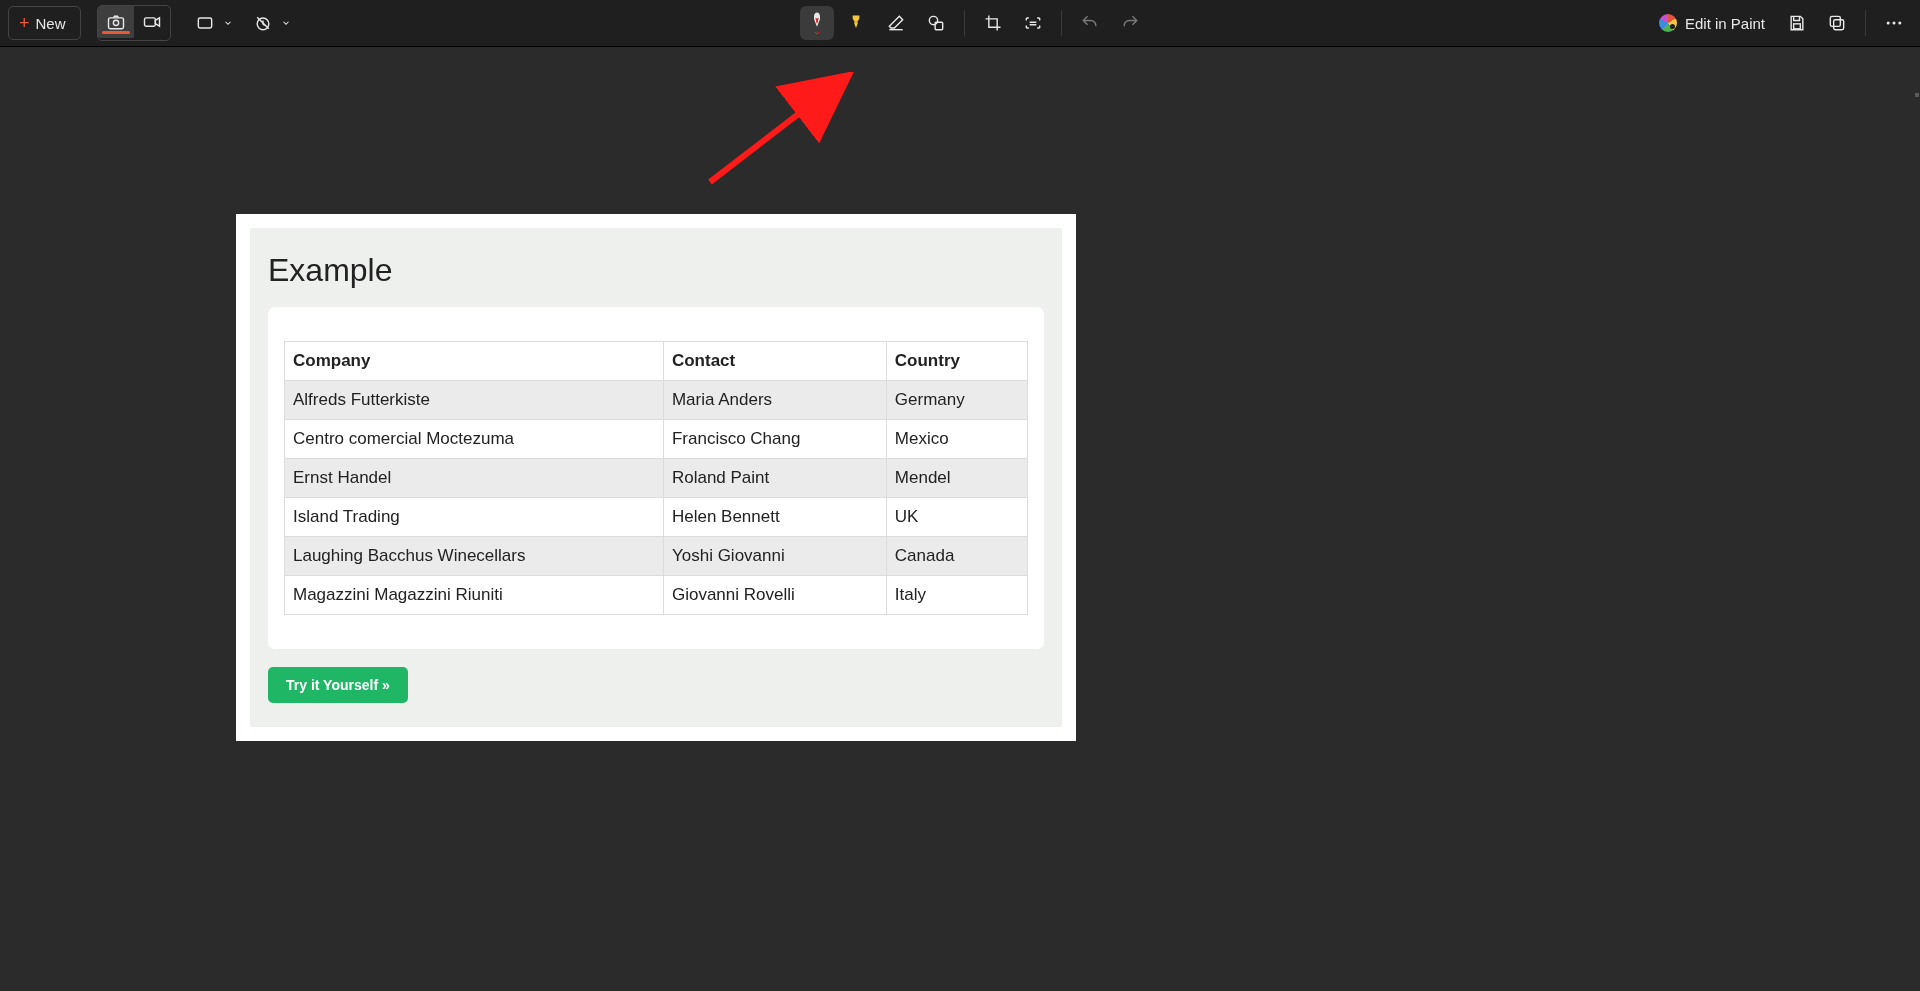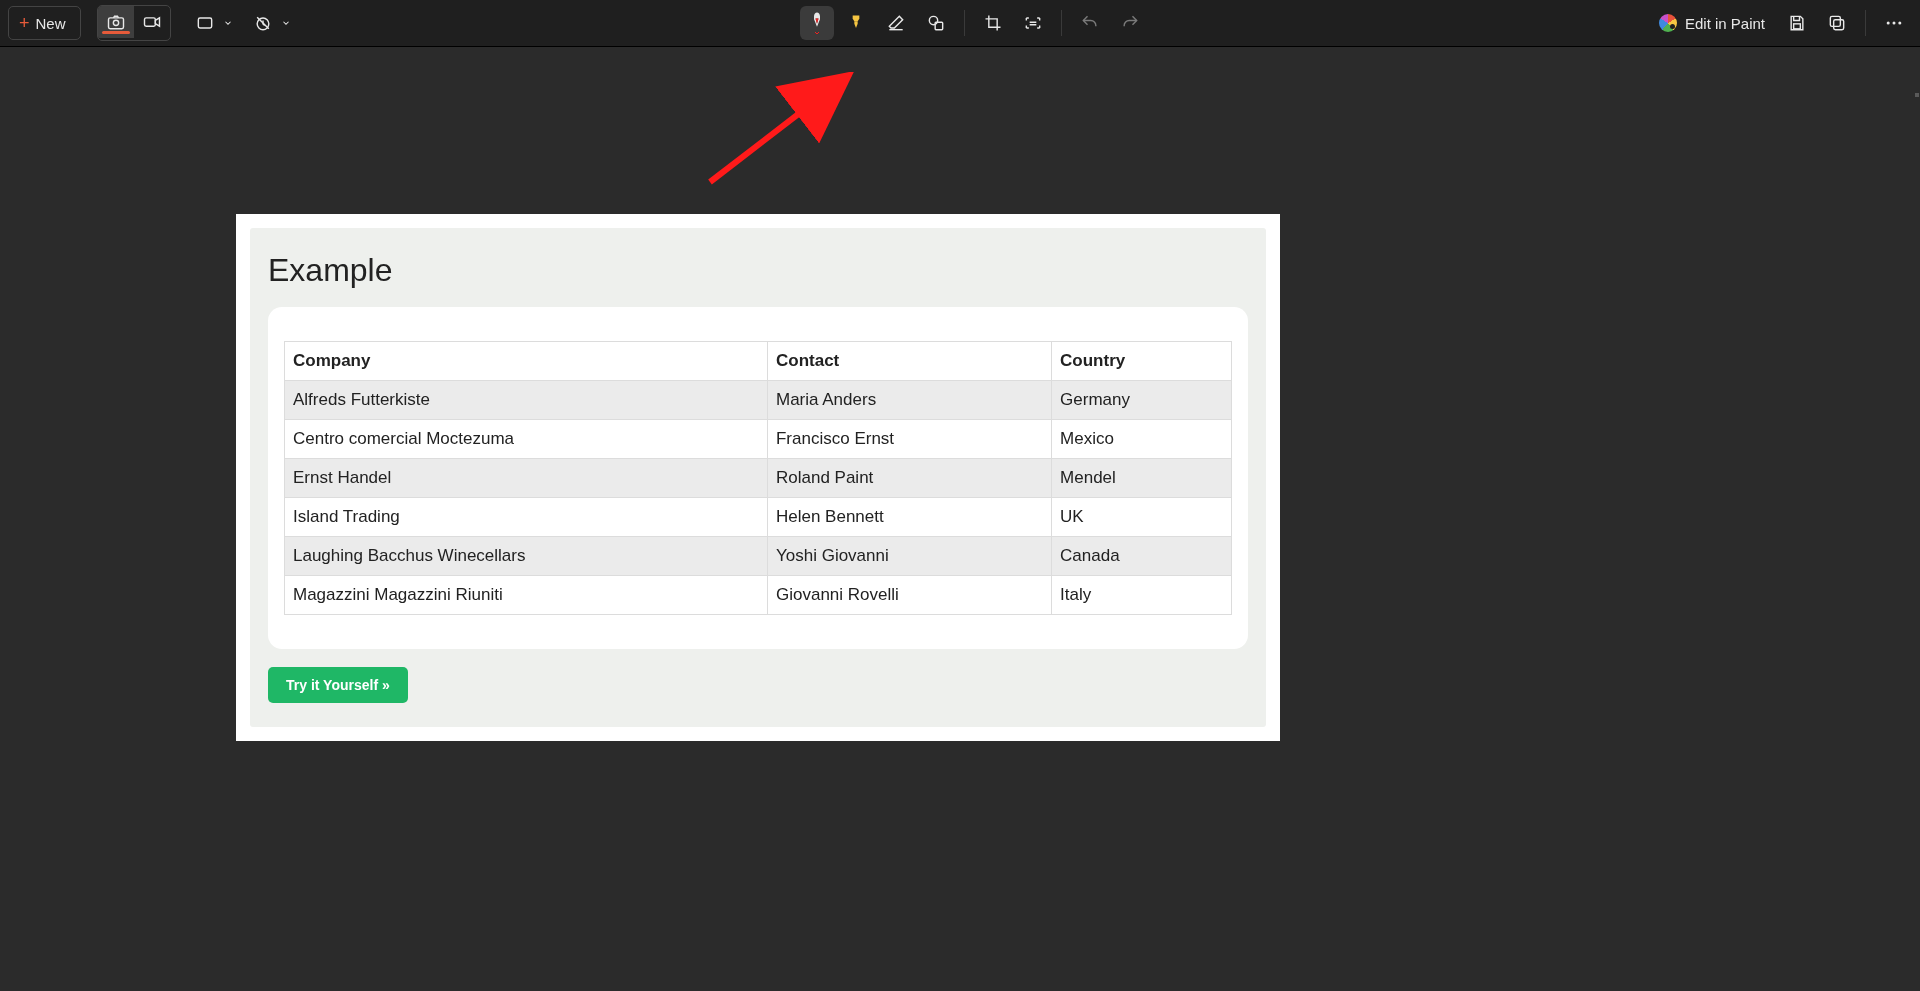--- a/index.html
+++ b/index.html
@@ -128,41 +128,41 @@
     top:47px;
     bottom:0;
     background:#2b2b2b;
     overflow:hidden;
   }
 
   .card-outer {
     position:absolute;
     left:236px;
     top:167px;
-    width:1044px;
+    width:840px;
     background:#fff;
     box-sizing:border-box;
     padding:14px;
   }
   .card-inner {
     background:#eef0ed;
     border-radius:3px;
     box-sizing:border-box;
     padding:18px 18px 24px 18px;
     color:#222;
   }
   .example-title {
     font-size:32px;
     font-weight:400;
     margin:6px 0 18px 0;
     color:#222;
   }
   .table-wrap {
     background:#fff;
-    border-radius:14px;
+    border-radius:7px;
     padding:34px 16px 34px 16px;
     box-sizing:border-box;
   }
   table.example {
     border-collapse:collapse;
     width:100%;
     font-size:17px;
     color:#222;
   }
   table.example th,
@@ -381,21 +381,21 @@
             </tr>
           </thead>
           <tbody>
             <tr>
               <td>Alfreds Futterkiste</td>
               <td>Maria Anders</td>
               <td>Germany</td>
             </tr>
             <tr>
               <td>Centro comercial Moctezuma</td>
-              <td>Francisco Ernst</td>
+              <td>Francisco Chang</td>
               <td>Mexico</td>
             </tr>
             <tr>
               <td>Ernst Handel</td>
               <td>Roland Paint</td>
               <td>Mendel</td>
             </tr>
             <tr>
               <td>Island Trading</td>
               <td>Helen Bennett</td>

